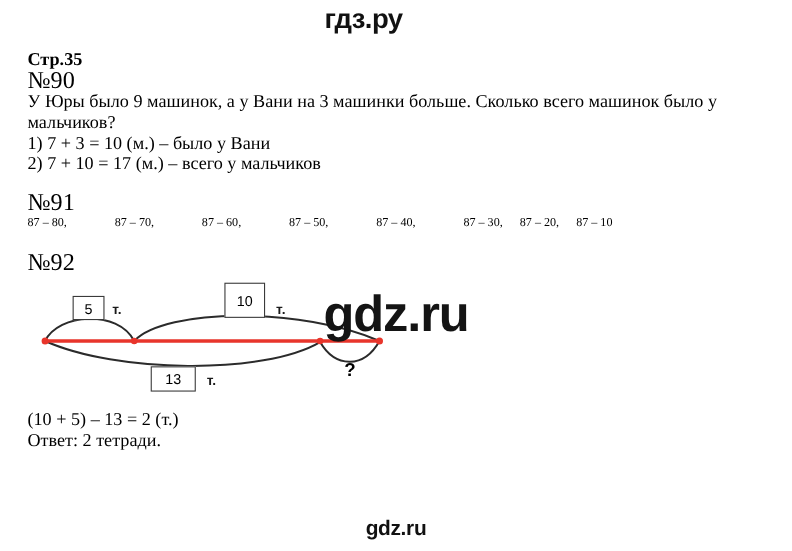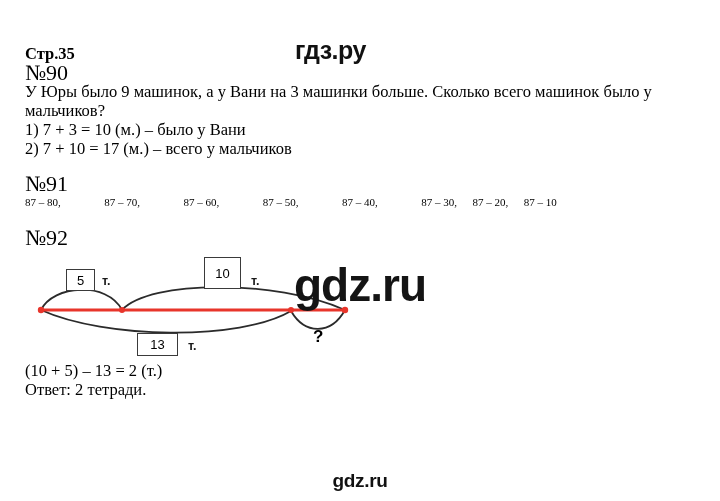--- a/index.html
+++ b/index.html
@@ -21,21 +21,20 @@
     position: absolute;
     left: 0;
     top: 3px;
     width: 661px;
     text-align: center;
     font-family: "Liberation Sans", "DejaVu Sans", sans-serif;
     font-weight: bold;
     font-size: 25px;
     letter-spacing: -0.5px;
     color: #111111;
-    margin-top: 33px;
   }
 
   
   .wm-center {
     position: absolute;
     left: 0;
     top: 258px;
     width: 720px;
     text-align: center;
     font-family: "Liberation Sans", "DejaVu Sans", sans-serif;
@@ -197,20 +196,20 @@
 
     <div class="num-box" style="left:179px; top:4px; width:37px; height:32px;">10</div>
     <div class="unit-lbl" style="left:226px; top:21px;">т.</div>
 
     <div class="num-box" style="left:112px; top:80px; width:41px; height:23px;">13</div>
     <div class="unit-lbl" style="left:163px; top:86px;">т.</div>
 
     <div class="qmark" style="left:288px; top:74px;">?</div>
   </div>
 
-  <div class="line" style="margin-top:0;">(10 + 5) – 13 = 2 (т.)</div>
+  <div class="line" style="margin-top:10px;">(10 + 5) – 13 = 2 (т.)</div>
   <div class="line">Ответ: 2 тетради.</div>
 
 </div>
 
 <div class="wm-center">gdz.ru</div>
 
 <div class="wm-bottom">gdz.ru</div>
 
 </body></html>

